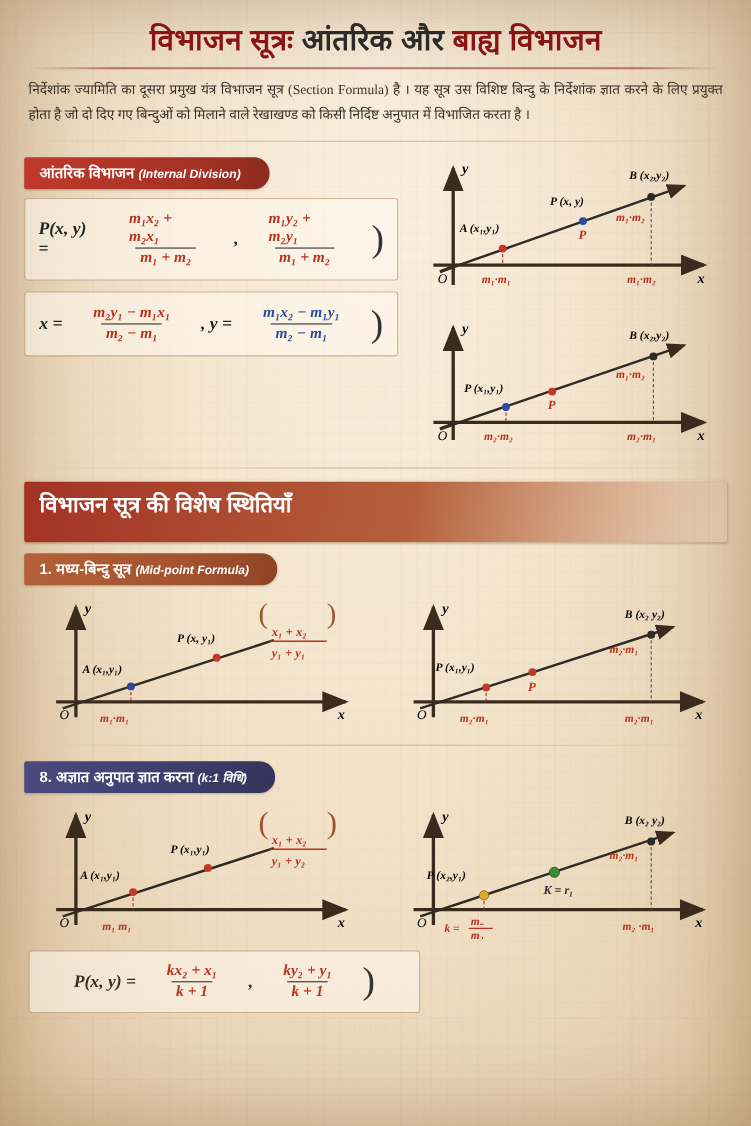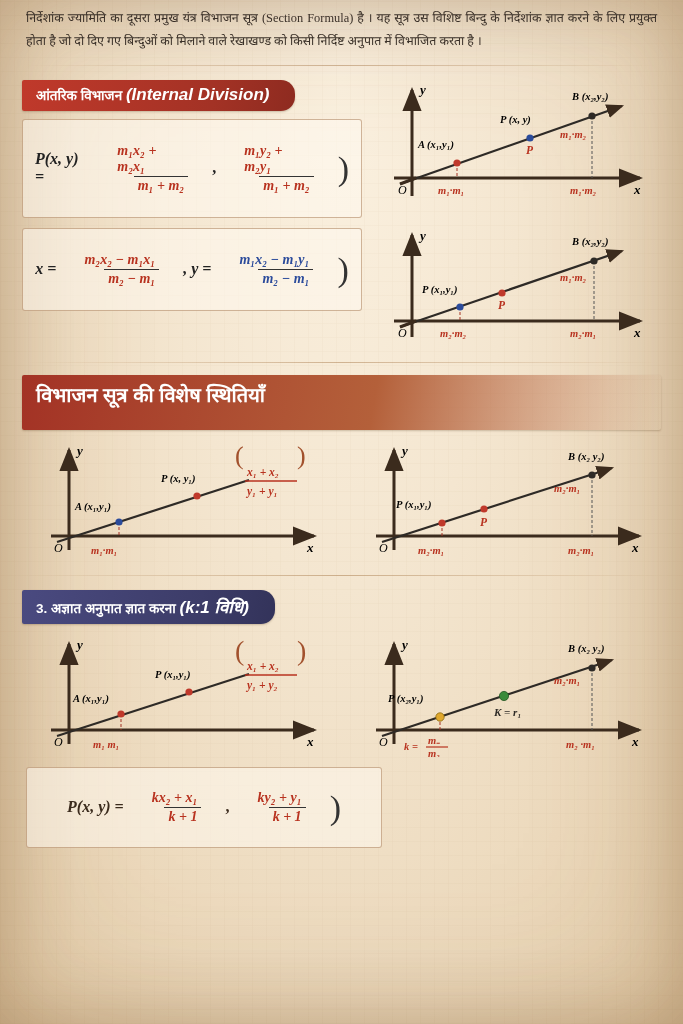--- a/index.html
+++ b/index.html
@@ -57,21 +57,21 @@
 
   
   .banner{
     display:inline-block;color:#fff;font-family:"Liberation Sans", sans-serif;
     font-weight:bold;font-size:13.5px;
     padding:5px 26px 6px 14px;
     position:relative;margin:2px 0 8px 0;
     border-radius:2px 14px 14px 2px;
     box-shadow:0 1px 2px rgba(80,50,20,.25);
   }
-  .banner i{font-weight:bold;font-size:17px;}
+  .banner i{font-weight:bold;font-size:11px;}
   .b-red{background:linear-gradient(100deg,#c0392b,#a33225 70%,#8e2b20);}
   .b-olive{background:linear-gradient(100deg,#6e6a3a,#55522c 70%,#47441f);}
   .b-rust{background:linear-gradient(100deg,#b4603a,#a2512d 70%,#8d4425);}
   .b-wide{
     display:block;width:100%;box-sizing:border-box;
     background:linear-gradient(100deg,#a33225 0%,#b4603a 55%,rgba(180,96,58,0) 100%);
     border-radius:2px;padding:6px 14px 22px 14px;font-size:20px;
   }
   .b-blue{background:linear-gradient(100deg,#4a4a80,#3c3c68 70%,#33335a);}
 
@@ -80,21 +80,21 @@
     border:1px solid rgba(150,100,55,.45);
     background:rgba(255,250,240,.55);
     border-radius:3px;
     padding:10px 12px;
     font-family:"Liberation Serif", serif;
     color:#222;
   }
   .frm{display:flex;align-items:center;justify-content:center;gap:21px;font-size:16px;}
   .frm .lhs{font-style:italic;font-weight:bold;}
   .paren{font-size:34px;line-height:0.8;color:#333;font-weight:400;}
-  .fr{display:inline-flex;flex-direction:column;align-items:flex-end;margin:12px 3px;}
+  .fr{display:inline-flex;flex-direction:column;align-items:center;margin:0 3px;}
   .fr .num,.fr .den{padding:1px 4px;font-style:italic;font-weight:bold;font-size:14px;}
   .fr .den{border-top:1.6px solid #333;}
   .red{color:#b8321f;}
   .bluei{color:#2b4b9b;}
 
   
   .row{display:flex;gap:10px;align-items:flex-start;}
   .col-l{width:340px;flex:0 0 340px;}
   .col-r{flex:1;}
   .half{width:50%;}
@@ -112,20 +112,26 @@
 </style>
 </head>
 <body>
 
 <div class="page">
   <div class="grain"></div>
 
   <div class="content">
 
     
+    <div class="title-wrap">
+      <div class="title">
+        <span>विभाजन सूत्रः </span><span class="dark">आंतरिक और </span><span>बाह्य विभाजन</span>
+      </div>
+      <div class="title-rule"></div>
+    </div>
 
     
     <div class="intro">निर्देशांक ज्यामिति का दूसरा प्रमुख यंत्र विभाजन सूत्र (Section Formula) है । यह सूत्र उस विशिष्ट बिन्दु के निर्देशांक ज्ञात करने के लिए प्रयुक्त होता है जो दो दिए गए बिन्दुओं को मिलाने वाले रेखाखण्ड को किसी निर्दिष्ट अनुपात में विभाजित करता है ।</div>
     <div class="sep"></div>
 
     
     <div class="row">
       <div class="col-l">
 
         <div class="banner b-red">
@@ -148,21 +154,21 @@
           </div>
         </div>
 
         <div style="height:10px"></div>
 
 
         <div class="fbox">
           <div class="frm">
             <span class="lhs">x =</span>
             <span class="fr">
-              <span class="num red">m₂x₂ − m₁x₁</span>
+              <span class="num red">m₂y₁ − m₁x₁</span>
               <span class="den red">m₂ − m₁</span>
             </span>
             <span class="lhs">, y =</span>
             <span class="fr">
               <span class="num bluei">m₁x₂ − m₁y₁</span>
               <span class="den bluei">m₂ − m₁</span>
             </span>
             <span class="paren">)</span>
           </div>
         </div>
@@ -226,20 +232,23 @@
 
       </div>
     </div>
 
     <div class="sep"></div>
 
     
     <div class="banner b-wide">विभाजन सूत्र की विशेष स्थितियाँ</div>
 
     
+    <div class="banner b-rust">
+      <span>1. मध्य-बिन्दु सूत्र </span><i>(Mid-point Formula)</i>
+    </div>
 
     <div class="row">
       <div class="half gwrap">
         <svg width="300" height="125" viewBox="0 0 300 125">
           <line x1="40" y1="112" x2="40" y2="12" stroke="#3b2b1d" stroke-width="3" marker-end="url(#ah1)"></line>
           <line x1="22" y1="98" x2="285" y2="98" stroke="#3b2b1d" stroke-width="3" marker-end="url(#ah1)"></line>
           <text x="48" y="17" font-size="13" font-style="italic" font-weight="bold">y</text>
           <text x="278" y="114" font-size="13" font-style="italic" font-weight="bold">x</text>
           <text x="25" y="114" font-size="12" font-style="italic">O</text>
           <line x1="28" y1="104" x2="220" y2="42" stroke="#2e2a26" stroke-width="2.2"></line>
@@ -276,21 +285,21 @@
           <text x="64" y="116" font-size="10.5" font-style="italic" font-weight="bold" fill="#b8321f">m₂·m₁</text>
           <text x="214" y="116" font-size="10.5" font-style="italic" font-weight="bold" fill="#b8321f">m₂·m₁</text>
         </svg>
       </div>
     </div>
 
     <div class="sep"></div>
 
     
     <div class="banner b-blue">
-      <span>3. अज्ञात अनुपात ज्ञात करना </span><i>(k:1 विधि)</i>
+      <span>8. अज्ञात अनुपात ज्ञात करना </span><i>(k:1 विधि)</i>
     </div>
 
     <div class="row">
       <div class="half gwrap">
         <svg width="300" height="125" viewBox="0 0 300 125">
           <line x1="40" y1="112" x2="40" y2="12" stroke="#3b2b1d" stroke-width="3" marker-end="url(#ah1)"></line>
           <line x1="22" y1="98" x2="285" y2="98" stroke="#3b2b1d" stroke-width="3" marker-end="url(#ah1)"></line>
           <text x="48" y="17" font-size="13" font-style="italic" font-weight="bold">y</text>
           <text x="278" y="114" font-size="13" font-style="italic" font-weight="bold">x</text>
           <text x="25" y="114" font-size="12" font-style="italic">O</text>

